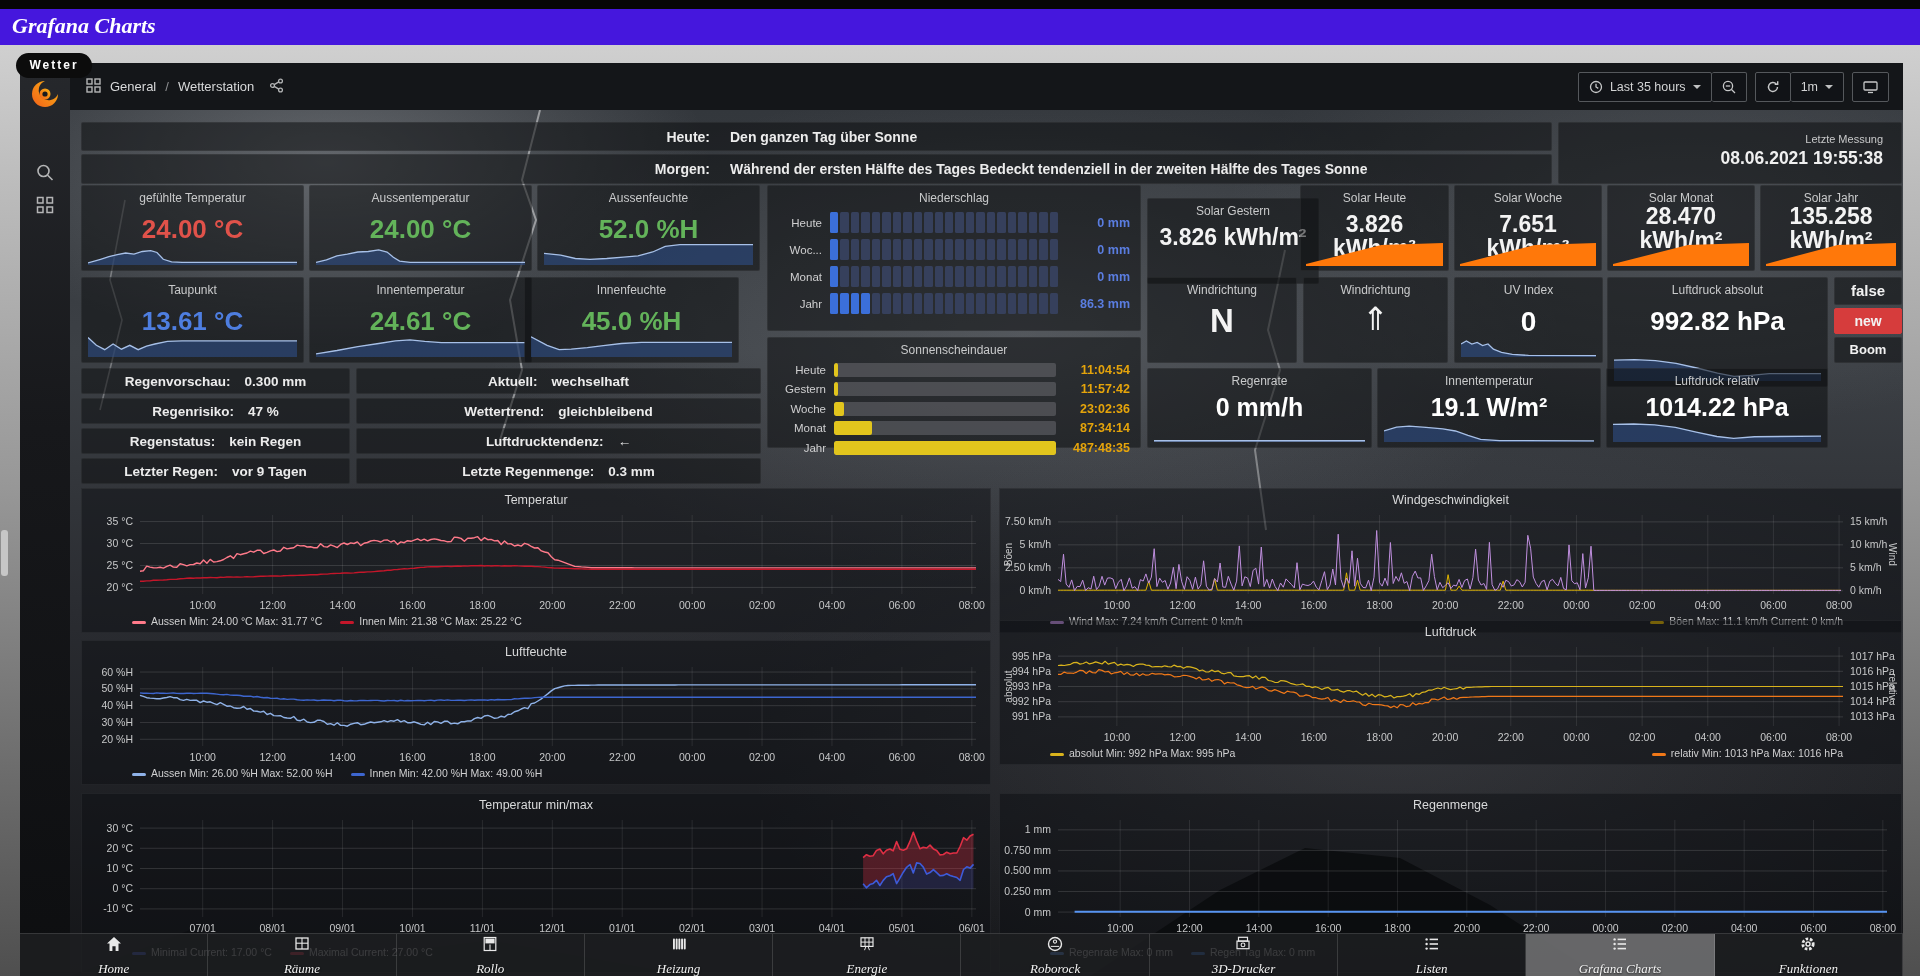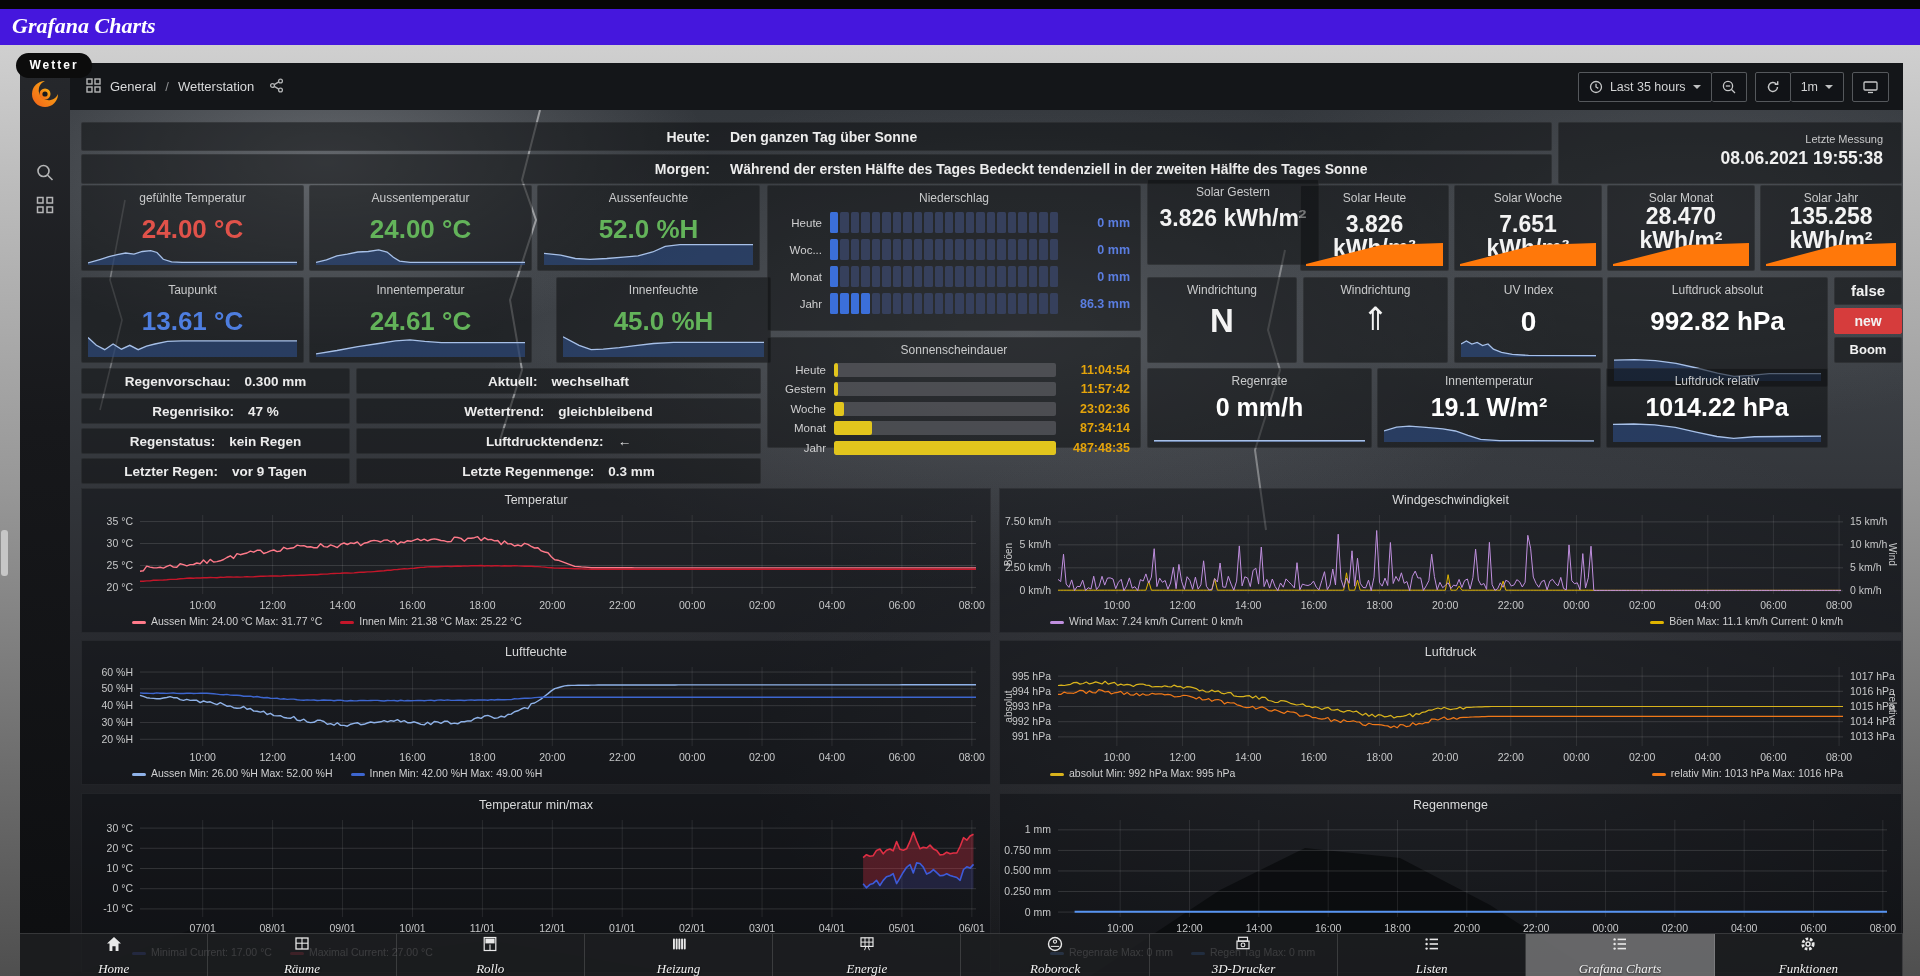--- a/index.html
+++ b/index.html
@@ -239,21 +239,21 @@
             </svg></div>
       </div>
       <div class="panel" style="left:239px;top:167px;width:223px;height:86px">
         <div class="ptitle">Innentemperatur</div>
         <div class="statval" style="color:#63b35a">24.61 °C</div>
         <div class="spark"><svg width="100%" height="100%" viewBox="0 0 100 26" preserveAspectRatio="none">
               <path d="M0,26 L0.0,22.9 L10.0,19.5 L20.0,15.6 L30.0,12.5 L38.0,9.9 L45.0,8.8 L52.0,10.4 L60.0,11.7 L100.0,11.7 L100,26 Z" fill="rgba(47,82,143,0.55)" stroke="none"></path>
               <path d="M0.0,22.9 L10.0,19.5 L20.0,15.6 L30.0,12.5 L38.0,9.9 L45.0,8.8 L52.0,10.4 L60.0,11.7 L100.0,11.7 " fill="none" stroke="#a7c0e8" stroke-width="1.3" vector-effect="non-scaling-stroke"></path>
             </svg></div>
       </div>
-      <div class="panel" style="left:486px;top:167px;width:215px;height:86px">
+      <div class="panel" style="left:454px;top:167px;width:215px;height:86px">
         <div class="ptitle">Innenfeuchte</div>
         <div class="statval" style="color:#63b35a">45.0 %H</div>
         <div class="spark"><svg width="100%" height="100%" viewBox="0 0 100 26" preserveAspectRatio="none">
               <path d="M0,26 L0.0,5.7 L8.0,14.3 L14.0,18.7 L20.0,18.2 L28.0,16.6 L36.0,14.6 L45.0,12.5 L55.0,11.4 L100.0,11.4 L100,26 Z" fill="rgba(47,82,143,0.55)" stroke="none"></path>
               <path d="M0.0,5.7 L8.0,14.3 L14.0,18.7 L20.0,18.2 L28.0,16.6 L36.0,14.6 L45.0,12.5 L55.0,11.4 L100.0,11.4 " fill="none" stroke="#a7c0e8" stroke-width="1.3" vector-effect="non-scaling-stroke"></path>
             </svg></div>
       </div>
 
       <div class="panel" style="left:697px;top:75px;width:374px;height:146px">
         <div class="ptitle">Niederschlag</div>
@@ -407,21 +407,21 @@
             <div class="sunrow">
               <div class="gl">Jahr</div>
       <div class="track">
                 <div class="fill" style="width:100%"></div>
               </div>
       <div class="gv">487:48:35</div>
             </div>
           </div>
       </div>
 
-      <div class="panel" style="left:1077px;top:69px;width:172px;height:86px">
+      <div class="panel" style="left:1077px;top:88px;width:172px;height:86px">
         <div class="ptitle">Solar Gestern</div>
         <div class="solarval">3.826 kWh/m²</div>
       </div>
       <div class="panel" style="left:1230px;top:75px;width:149px;height:86px">
         <div class="ptitle">Solar Heute</div>
         <div class="solarval">3.826 kWh/m²</div>
       <div class="ramp"><svg width="100%" height="100%" viewBox="0 0 100 26" preserveAspectRatio="none">
               <polygon points="0,26 0,24 55,5 100,3 100,26" fill="#FF780A"></polygon>
             </svg></div>
         </div>
@@ -655,21 +655,21 @@
             <line x1="58" y1="47.85106382978723" x2="894" y2="47.85106382978723" stroke="rgba(255,255,255,0.13)"></line>
             <text x="51" y="51.35106382978723" text-anchor="end" font-size="10.5" fill="#c7c8c9">50 %H</text>
             <line x1="58" y1="31.04255319148936" x2="894" y2="31.04255319148936" stroke="rgba(255,255,255,0.13)"></line>
             <text x="51" y="34.54255319148936" text-anchor="end" font-size="10.5" fill="#c7c8c9">60 %H</text>
             <path d="M58.0,54.3 L61.3,55.4 L64.7,56.7 L68.0,57.1 L71.4,57.4 L74.7,57.7 L78.1,57.7 L81.4,57.0 L84.8,56.5 L88.1,55.6 L91.4,56.7 L94.8,56.6 L98.1,58.6 L101.5,59.4 L104.8,58.3 L108.2,59.4 L111.5,59.1 L114.8,59.3 L118.2,61.6 L121.5,60.0 L124.9,61.2 L128.2,60.8 L131.6,62.4 L134.9,63.6 L138.3,61.7 L141.6,63.3 L144.9,65.2 L148.3,65.0 L151.6,66.7 L155.0,67.3 L158.3,67.1 L161.7,65.5 L165.0,68.2 L168.4,67.5 L171.7,70.1 L175.0,70.2 L178.4,71.1 L181.7,70.3 L185.1,73.5 L188.4,72.3 L191.8,74.6 L195.1,74.9 L198.4,74.7 L201.8,76.5 L205.1,77.0 L208.5,77.3 L211.8,75.5 L215.2,79.2 L218.5,79.7 L221.9,78.2 L225.2,81.0 L228.5,81.6 L231.9,81.3 L235.2,79.3 L238.6,79.3 L241.9,80.5 L245.3,83.2 L248.6,82.6 L252.0,84.2 L255.3,81.8 L258.6,84.4 L262.0,84.4 L265.3,85.2 L268.7,83.2 L272.0,82.4 L275.4,81.7 L278.7,83.7 L282.0,83.3 L285.4,82.0 L288.7,81.0 L292.1,81.8 L295.4,81.2 L298.8,80.8 L302.1,79.7 L305.5,80.8 L308.8,79.6 L312.1,80.2 L315.5,78.7 L318.8,80.8 L322.2,79.7 L325.5,81.7 L328.9,81.7 L332.2,80.8 L335.6,82.0 L338.9,83.4 L342.2,83.9 L345.6,81.2 L348.9,83.6 L352.3,80.5 L355.6,80.9 L359.0,82.4 L362.3,80.3 L365.6,80.2 L369.0,82.9 L372.3,82.1 L375.7,82.8 L379.0,80.8 L382.4,80.7 L385.7,79.9 L389.1,80.0 L392.4,77.6 L395.7,76.5 L399.1,77.4 L402.4,75.0 L405.8,74.4 L409.1,75.6 L412.5,77.3 L415.8,76.9 L419.2,75.2 L422.5,76.1 L425.8,73.5 L429.2,73.1 L432.5,70.7 L435.9,69.8 L439.2,68.0 L442.6,66.6 L445.9,67.7 L449.2,62.6 L452.6,62.0 L455.9,60.0 L459.3,57.9 L462.6,55.2 L466.0,52.6 L469.3,49.9 L472.7,47.6 L476.0,46.7 L479.3,45.8 L482.7,44.9 L486.0,44.5 L489.4,44.4 L492.7,44.4 L496.1,44.3 L499.4,44.3 L502.8,44.2 L506.1,44.2 L509.4,44.1 L512.8,44.1 L516.1,44.0 L519.5,44.0 L522.8,44.0 L526.2,44.0 L529.5,44.0 L532.8,44.0 L536.2,44.0 L539.5,44.0 L542.9,44.0 L546.2,44.0 L549.6,44.0 L552.9,44.0 L556.3,44.0 L559.6,44.0 L562.9,44.0 L566.3,44.0 L569.6,44.0 L573.0,44.0 L576.3,44.0 L579.7,44.0 L583.0,44.0 L586.4,44.0 L589.7,44.0 L593.0,44.0 L596.4,43.9 L599.7,43.9 L603.1,43.9 L606.4,43.9 L609.8,43.9 L613.1,43.9 L616.4,43.9 L619.8,43.9 L623.1,43.9 L626.5,43.9 L629.8,43.9 L633.2,43.9 L636.5,43.9 L639.9,43.9 L643.2,43.9 L646.5,43.9 L649.9,43.9 L653.2,43.9 L656.6,43.9 L659.9,43.9 L663.3,43.9 L666.6,43.9 L670.0,43.9 L673.3,43.9 L676.6,43.9 L680.0,43.9 L683.3,43.9 L686.7,43.9 L690.0,43.9 L693.4,43.9 L696.7,43.9 L700.0,43.9 L703.4,43.9 L706.7,43.9 L710.1,43.9 L713.4,43.9 L716.8,43.9 L720.1,43.9 L723.5,43.9 L726.8,43.9 L730.1,43.9 L733.5,43.9 L736.8,43.9 L740.2,43.9 L743.5,43.9 L746.9,43.9 L750.2,43.9 L753.6,43.9 L756.9,43.9 L760.2,43.9 L763.6,43.9 L766.9,43.9 L770.3,43.9 L773.6,43.9 L777.0,43.9 L780.3,43.9 L783.6,43.9 L787.0,43.9 L790.3,43.9 L793.7,43.9 L797.0,43.9 L800.4,43.9 L803.7,43.9 L807.1,43.9 L810.4,43.9 L813.7,43.9 L817.1,43.9 L820.4,43.8 L823.8,43.8 L827.1,43.8 L830.5,43.8 L833.8,43.8 L837.2,43.8 L840.5,43.8 L843.8,43.8 L847.2,43.8 L850.5,43.8 L853.9,43.8 L857.2,43.8 L860.6,43.8 L863.9,43.8 L867.2,43.8 L870.6,43.8 L873.9,43.8 L877.3,43.8 L880.6,43.8 L884.0,43.8 L887.3,43.8 L890.7,43.8 L894.0,43.8 " fill="none" stroke="#8fb2e8" stroke-width="1.4" stroke-linejoin="round"></path>
             <path d="M58.0,51.9 L61.3,52.3 L64.7,52.1 L68.0,52.4 L71.4,52.5 L74.7,51.9 L78.1,52.3 L81.4,52.1 L84.8,52.4 L88.1,52.1 L91.4,52.0 L94.8,52.4 L98.1,52.5 L101.5,52.5 L104.8,52.2 L108.2,52.1 L111.5,52.5 L114.8,52.4 L118.2,52.2 L121.5,52.2 L124.9,52.3 L128.2,52.5 L131.6,52.8 L134.9,53.1 L138.3,53.6 L141.6,53.8 L144.9,53.4 L148.3,54.1 L151.6,54.2 L155.0,54.2 L158.3,54.5 L161.7,55.2 L165.0,55.3 L168.4,55.1 L171.7,56.0 L175.0,55.5 L178.4,56.3 L181.7,56.8 L185.1,56.5 L188.4,57.2 L191.8,57.4 L195.1,57.3 L198.4,58.1 L201.8,57.8 L205.1,58.4 L208.5,58.1 L211.8,58.1 L215.2,58.8 L218.5,59.1 L221.9,59.2 L225.2,58.9 L228.5,59.1 L231.9,59.0 L235.2,59.5 L238.6,59.3 L241.9,59.0 L245.3,59.3 L248.6,59.1 L252.0,59.8 L255.3,59.2 L258.6,59.1 L262.0,59.7 L265.3,60.0 L268.7,59.5 L272.0,59.9 L275.4,59.7 L278.7,59.4 L282.0,59.5 L285.4,59.6 L288.7,59.5 L292.1,59.4 L295.4,59.4 L298.8,59.7 L302.1,60.0 L305.5,59.5 L308.8,59.6 L312.1,59.5 L315.5,60.0 L318.8,59.2 L322.2,59.9 L325.5,59.5 L328.9,59.8 L332.2,59.6 L335.6,59.5 L338.9,59.4 L342.2,59.7 L345.6,59.4 L348.9,59.1 L352.3,59.8 L355.6,59.1 L359.0,59.0 L362.3,59.4 L365.6,58.9 L369.0,59.4 L372.3,59.4 L375.7,59.2 L379.0,59.3 L382.4,59.5 L385.7,59.1 L389.1,58.9 L392.4,59.2 L395.7,59.0 L399.1,59.0 L402.4,58.9 L405.8,59.2 L409.1,58.6 L412.5,59.0 L415.8,58.5 L419.2,58.8 L422.5,58.8 L425.8,58.6 L429.2,58.6 L432.5,57.8 L435.9,57.9 L439.2,57.5 L442.6,57.2 L445.9,57.3 L449.2,57.1 L452.6,56.6 L455.9,56.4 L459.3,56.3 L462.6,56.3 L466.0,56.3 L469.3,56.3 L472.7,56.3 L476.0,56.3 L479.3,56.3 L482.7,56.3 L486.0,56.3 L489.4,56.3 L492.7,56.3 L496.1,56.3 L499.4,56.3 L502.8,56.3 L506.1,56.3 L509.4,56.3 L512.8,56.3 L516.1,56.3 L519.5,56.3 L522.8,56.3 L526.2,56.3 L529.5,56.3 L532.8,56.3 L536.2,56.3 L539.5,56.3 L542.9,56.3 L546.2,56.3 L549.6,56.3 L552.9,56.3 L556.3,56.3 L559.6,56.3 L562.9,56.3 L566.3,56.3 L569.6,56.3 L573.0,56.3 L576.3,56.3 L579.7,56.3 L583.0,56.3 L586.4,56.3 L589.7,56.3 L593.0,56.3 L596.4,56.3 L599.7,56.3 L603.1,56.3 L606.4,56.3 L609.8,56.3 L613.1,56.3 L616.4,56.3 L619.8,56.3 L623.1,56.3 L626.5,56.3 L629.8,56.3 L633.2,56.3 L636.5,56.3 L639.9,56.3 L643.2,56.3 L646.5,56.3 L649.9,56.3 L653.2,56.3 L656.6,56.3 L659.9,56.3 L663.3,56.3 L666.6,56.3 L670.0,56.3 L673.3,56.3 L676.6,56.3 L680.0,56.3 L683.3,56.3 L686.7,56.3 L690.0,56.3 L693.4,56.3 L696.7,56.3 L700.0,56.3 L703.4,56.3 L706.7,56.3 L710.1,56.3 L713.4,56.3 L716.8,56.3 L720.1,56.3 L723.5,56.3 L726.8,56.3 L730.1,56.3 L733.5,56.3 L736.8,56.3 L740.2,56.3 L743.5,56.3 L746.9,56.3 L750.2,56.3 L753.6,56.3 L756.9,56.3 L760.2,56.3 L763.6,56.3 L766.9,56.3 L770.3,56.3 L773.6,56.3 L777.0,56.3 L780.3,56.3 L783.6,56.3 L787.0,56.3 L790.3,56.3 L793.7,56.3 L797.0,56.3 L800.4,56.3 L803.7,56.3 L807.1,56.3 L810.4,56.3 L813.7,56.3 L817.1,56.3 L820.4,56.3 L823.8,56.3 L827.1,56.3 L830.5,56.3 L833.8,56.3 L837.2,56.3 L840.5,56.3 L843.8,56.3 L847.2,56.3 L850.5,56.3 L853.9,56.3 L857.2,56.3 L860.6,56.3 L863.9,56.3 L867.2,56.3 L870.6,56.3 L873.9,56.3 L877.3,56.3 L880.6,56.3 L884.0,56.3 L887.3,56.3 L890.7,56.3 L894.0,56.3 " fill="none" stroke="#3d66cf" stroke-width="1.4" stroke-linejoin="round"></path>
           </svg><div class="legend" style="top: 126px; left: 50px;">
             <div><span class="sw" style="background:#8fb2e8"></span>Aussen  Min: 26.00 %H  Max: 52.00 %H</div>
             <div><span class="sw" style="background:#3d66cf"></span>Innen  Min: 42.00 %H  Max: 49.00 %H</div>
           </div></div>
-      <div class="chart" style="left:929px;top:530px;width:903px;height:145px"><svg width="901" height="143">
+      <div class="chart" style="left:929px;top:510px;width:903px;height:145px"><svg width="901" height="143">
             <text x="450.5" y="15" text-anchor="middle" font-size="12.5" fill="#d8d9da">Luftdruck</text>
             <line x1="116.875" y1="26" x2="116.875" y2="105" stroke="rgba(255,255,255,0.09)"></line>
             <text x="116.875" y="120" text-anchor="middle" font-size="10.5" fill="#c7c8c9">10:00</text>
             <line x1="182.52954545454546" y1="26" x2="182.52954545454546" y2="105" stroke="rgba(255,255,255,0.09)"></line>
             <text x="182.52954545454546" y="120" text-anchor="middle" font-size="10.5" fill="#c7c8c9">12:00</text>
             <line x1="248.18409090909088" y1="26" x2="248.18409090909088" y2="105" stroke="rgba(255,255,255,0.09)"></line>
             <text x="248.18409090909088" y="120" text-anchor="middle" font-size="10.5" fill="#c7c8c9">14:00</text>
             <line x1="313.8386363636364" y1="26" x2="313.8386363636364" y2="105" stroke="rgba(255,255,255,0.09)"></line>
             <text x="313.8386363636364" y="120" text-anchor="middle" font-size="10.5" fill="#c7c8c9">16:00</text>
             <line x1="379.4931818181818" y1="26" x2="379.4931818181818" y2="105" stroke="rgba(255,255,255,0.09)"></line>

